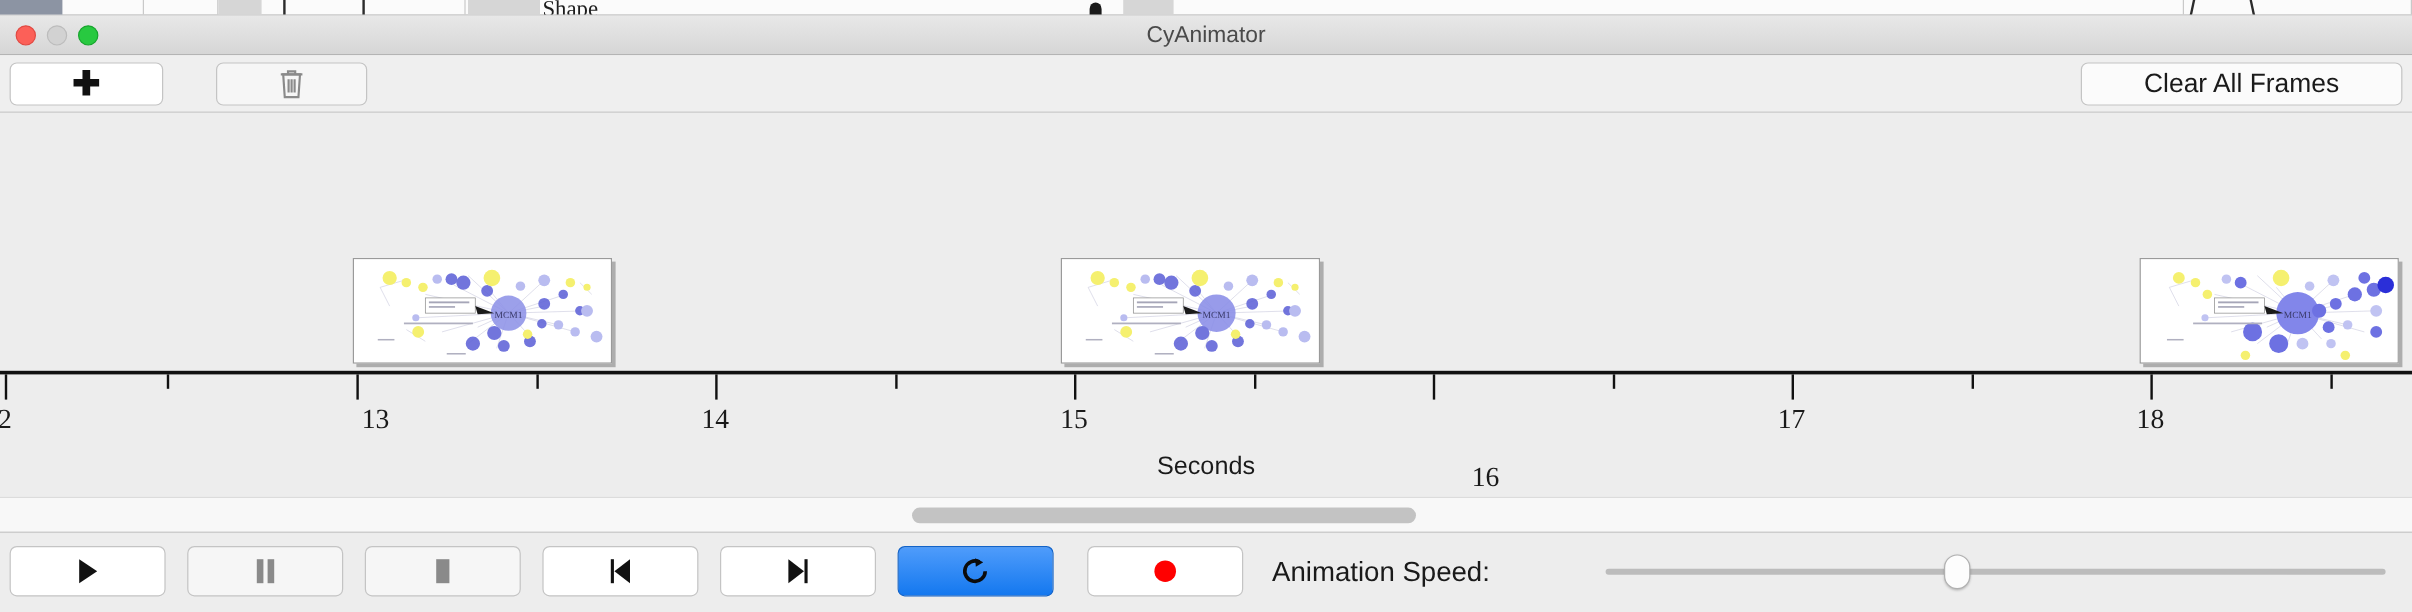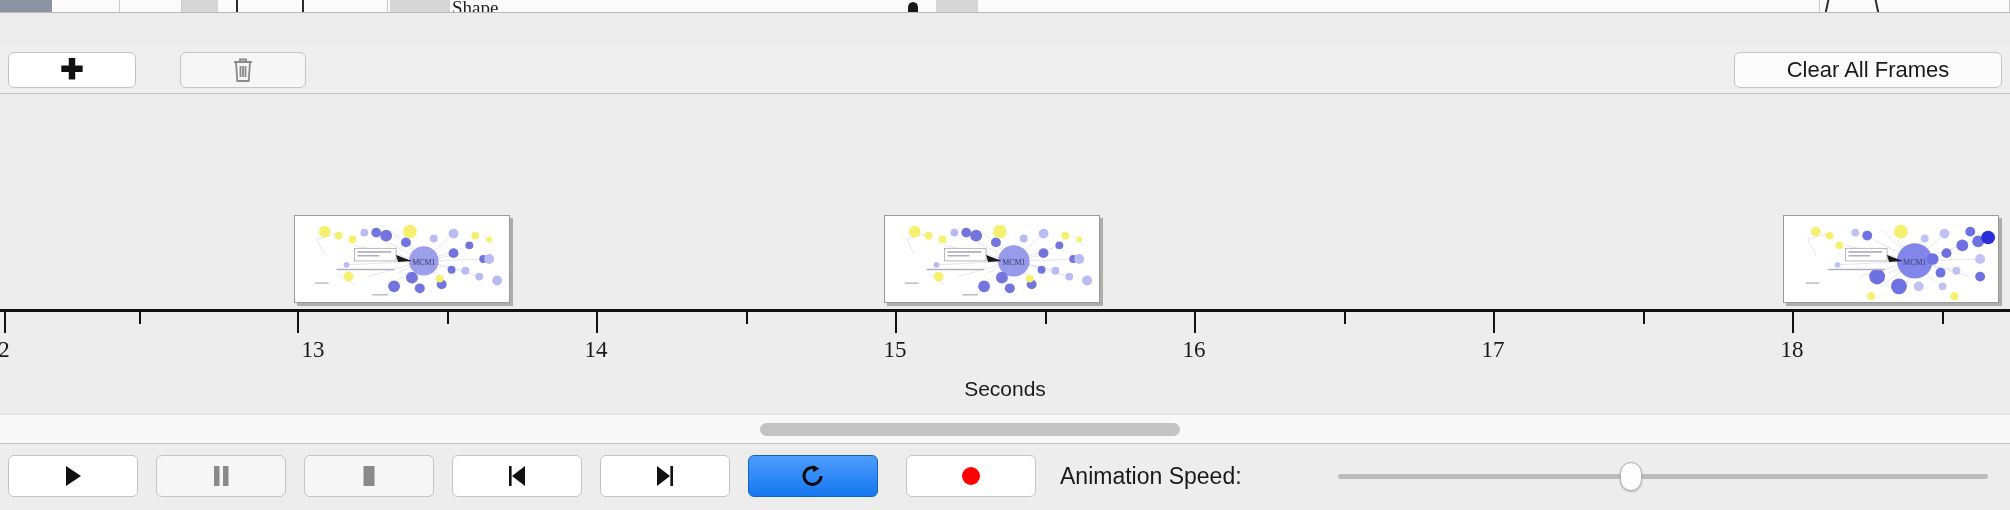--- a/index.html
+++ b/index.html
@@ -171,20 +171,28 @@
     <div class="bg-gray" style="left:390px; width:60px;"></div>
     <div class="bg-shape">Shape</div>
     <div class="bg-blob" style="left:908px;"></div>
     <div class="bg-gray" style="left:936px; width:42px;"></div>
     <div class="bg-cell" style="left:1000px; width:820px;"></div>
     <div class="bg-tick" style="left:1826px; transform:skewX(-12deg);"></div>
     <div class="bg-tick" style="left:1876px; transform:skewX(12deg);"></div>
     <div class="bg-cell" style="left:1900px; width:110px;"></div>
   </div>
 
+  <div class="titlebar">
+    <div class="win-title">CyAnimator</div>
+    <div class="traffic">
+      <div class="tl close"></div>
+      <div class="tl min"></div>
+      <div class="tl zoom"></div>
+    </div>
+  </div>
 
   <div class="toolbar">
 
     <div class="tbtn enabled" id="btn-add">
       <span class="plus-icon">✚</span>
     </div>
 
     <div class="tbtn disabled" id="btn-del">
       <span class="trash-icon">
         <svg width="24" height="28" viewBox="0 0 24 28" fill="none" stroke="#8a8a8a" stroke-width="1.8">
@@ -382,21 +390,21 @@
     <div class="tick major" style="left:596px;"></div>
     <div class="tick major" style="left:895px;"></div>
     <div class="tick major" style="left:1194px;"></div>
     <div class="tick major" style="left:1493px;"></div>
     <div class="tick major" style="left:1792px;"></div>
 
     <div class="tick-label" style="left:4px;">2</div>
     <div class="tick-label" style="left:297px;margin-left:16px;">13</div>
     <div class="tick-label" style="left:596px;">14</div>
     <div class="tick-label" style="left:895px;">15</div>
-    <div class="tick-label" style="left:1194px;">16</div>
+    <div class="tick-label" style="left:1238px;margin-top:48px;">16</div>
     <div class="tick-label" style="left:1493px;">17</div>
     <div class="tick-label" style="left:1792px;">18</div>
 
     <div class="axis-title">Seconds</div>
   </div>
 
   <div class="hscroll">
     <div class="hscroll-thumb" style="left:760px; width:420px;"></div>
   </div>
 

